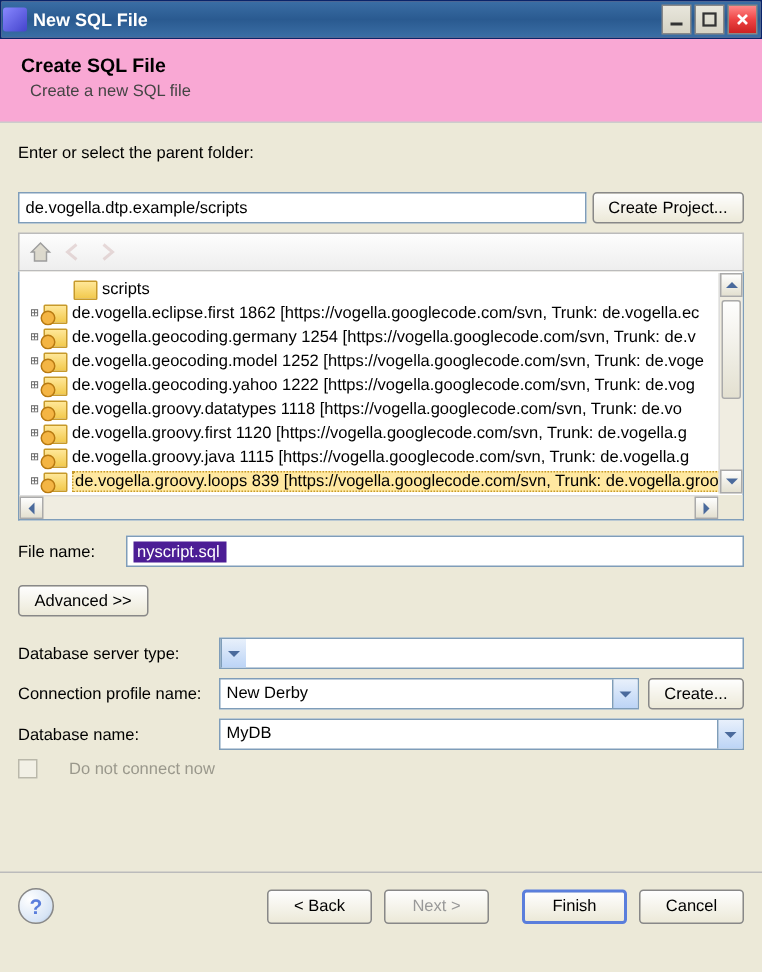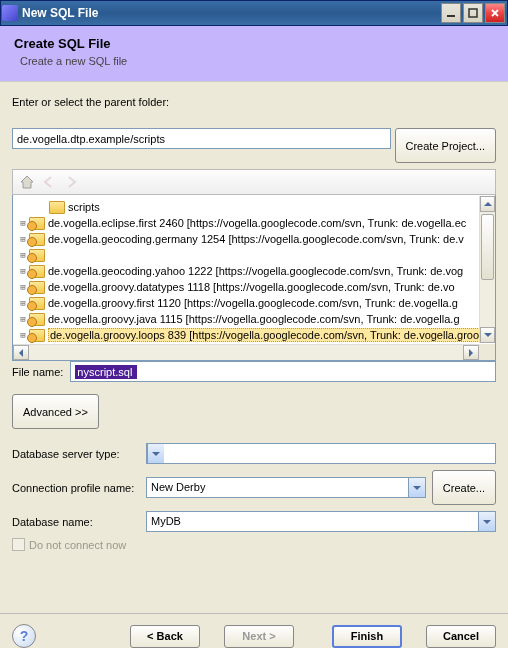--- a/index.html
+++ b/index.html
@@ -23,39 +23,39 @@
   .titlebar .title { color: #fff; font-weight: bold; flex: 1; font-size: 12px;}
   .titlebar .winbtn {
     width: 20px; height: 20px; margin-left: 2px;
     background: linear-gradient(to bottom, #e8e6dc, #d6d3c4);
     border: 1px solid #888; display:flex; align-items:center; justify-content:center;
     font-size:11px; font-family: Arial; cursor:default;
   }
   .titlebar .winbtn.close { background: linear-gradient(to bottom,#f88,#e44,#c22); color:#fff; font-weight:bold;}
   .winbtn svg { width:10px; height:10px; }
   .banner {
-    background: #c4b5fd;
+    background: #f9a8d4;
     border-bottom: 1px solid #ccc;
     padding: 10px 14px 14px 14px;
   }
   .banner h1 { margin:0 0 4px 0; font-size: 13px; font-weight: bold;}
   .banner .sub { margin-left: 6px; color: #444; }
   .content {
     padding: 14px 12px 6px 12px;
   }
   .lbl { display:block; margin-bottom:20px; }
   .row { display:flex; gap:4px; margin-bottom:6px; }
   .txt {
     flex:1; border:1px solid #7f9db9; background:#fff;
     padding: 3px 4px; font: inherit; height: 21px;
   }
   .btn {
     background: linear-gradient(to bottom, #fefefe, #ece9d8);
     border: 1px solid #888; border-radius:3px;
-    padding: 2px 10px; font: inherit; height: 35px; cursor:default;
+    padding: 2px 10px; font: inherit; height: 21px; cursor:default;
     min-width: 70px;
   }
   .btn.default { border: 2px solid #5a7edc; padding:1px 9px; }
   .nav { border:1px solid #bbb; background: linear-gradient(to bottom,#fdfdfd,#eee);
     height:26px; display:flex; align-items:center; gap:6px; padding:0 6px; margin-bottom:0;}
   .nav .nicon { width:16px; height:16px; opacity:.8;}
   .tree-wrap { position:relative; }
   .tree {
     border:1px solid #7f9db9; border-top:none; background:#fff;
     height: 166px; overflow:hidden;
@@ -72,38 +72,38 @@
   .tree-row.sel .t { background:#ffe8a0; border:1px dotted #c79a2b; padding:0 1px;}
   .vscroll {
     position:absolute; right:1px; top:1px; bottom:18px; width:16px;
     background:#f0ede1; border-left:1px solid #ddd;
   }
   .vscroll .sbtn{height:16px;background:linear-gradient(#fefefe,#e3e0d0);border:1px solid #aaa;display:flex;align-items:center;justify-content:center;}
   .vscroll .thumb{position:absolute;left:1px;right:1px;top:18px;height:66px;background:linear-gradient(#fefefe,#e3e0d0);border:1px solid #aaa;border-radius:2px;}
   .hscroll{position:absolute;left:1px;right:17px;bottom:1px;height:16px;background:#f0ede1;border-top:1px solid #ddd;display:flex;justify-content:space-between;}
   .hscroll .sbtn{width:16px;background:linear-gradient(#fefefe,#e3e0d0);border:1px solid #aaa;display:flex;align-items:center;justify-content:center;}
   .corner{position:absolute;right:1px;bottom:1px;width:16px;height:16px;background:#ece9d8;}
-  .field-row { display:flex; align-items:center; gap:7px; margin: 0 0 8px 0;}
+  .field-row { display:flex; align-items:center; gap:21px; margin: 10px 0 8px 0;}
   .field-row label { white-space:nowrap; }
   .sel-txt { border:1px solid #7f9db9; background:#fff; padding:3px 4px; font:inherit; height:21px; flex:1;}
   .sel-txt.selected { background:#fff; }
   .sel-input{ border:none; outline:none; background:#4c1d95; color:#fff; font:inherit; width: 62px;}
   .combo { display:flex; flex:1; border:1px solid #7f9db9; background:#fff; height:21px;}
   .combo span{ flex:1; padding:3px 4px;}
   .combo .drop{width:17px;background:linear-gradient(#e8f0fb,#bcd4f6);border-left:1px solid #7f9db9;display:flex;align-items:center;justify-content:center;}
-  .chk-row { display:flex; align-items:center; gap:4px; margin:6px 0; color:#9a988c;}
+  .chk-row { display:flex; align-items:center; gap:21px; margin:6px 0; color:#9a988c;}
   .chk { width:13px; height:13px; border:1px solid #bab8aa; background:#f2f0e6;}
   .divider { border-top:1px solid #bbb; margin-top: 18px;}
   .footer {
     display:flex; align-items:center; padding: 10px 12px;
   }
   .footer .help { width:24px; height:24px; border:1px solid #888; border-radius:50%;
     background: radial-gradient(circle at 30% 30%, #fff, #d8e5f5 70%, #a8c0e0);
     display:flex; align-items:center; justify-content:center; color:#5a7edc; font-weight:bold; font-size:14px;}
-  .footer .btns { margin-left:auto; display:flex; gap:24px;font-weight:bold;}
+  .footer .btns { margin-left:auto; display:flex; gap:8px;}
   .footer .btn { min-width: 70px; height:23px;}
   .footer .btn.disabled { color:#999; }
   .arrow{width:0;height:0;border-left:4px solid transparent;border-right:4px solid transparent;}
   .arrow.down{border-top:4px solid #4a6a9c;}
   .arrow.up{border-bottom:4px solid #4a6a9c;}
   .arrow.left{border-top:4px solid transparent;border-bottom:4px solid transparent;border-right:4px solid #4a6a9c;border-left:none;}
   .arrow.right{border-top:4px solid transparent;border-bottom:4px solid transparent;border-left:4px solid #4a6a9c;border-right:none;}
   .grid-fields{ display:grid; grid-template-columns: 128px 1fr auto; gap:6px 6px; align-items:center; margin-top:14px;}
 </style>
 </head>
@@ -157,30 +157,31 @@
   <div class="tree-wrap">
     <div class="tree">
       <div class="tree-row indent1">
         <span class="exp"></span>
         <span class="ficon folder"></span>
         <span class="t">scripts</span>
       </div>
       <div class="tree-row">
           <span class="exp">⊞</span>
           <span class="ficon proj"></span>
-          <span class="t">de.vogella.eclipse.first 2460 [https://vogella.googlecode.com/svn, Trunk: de.vogella.ec</span>
+          <span class="t">de.vogella.eclipse.first 1862 [https://vogella.googlecode.com/svn, Trunk: de.vogella.ec</span>
         </div>
       <div class="tree-row">
           <span class="exp">⊞</span>
           <span class="ficon proj"></span>
           <span class="t">de.vogella.geocoding.germany 1254 [https://vogella.googlecode.com/svn, Trunk: de.v</span>
         </div>
       <div class="tree-row">
           <span class="exp">⊞</span>
           <span class="ficon proj"></span>
+          <span class="t">de.vogella.geocoding.model 1252 [https://vogella.googlecode.com/svn, Trunk: de.voge</span>
         </div>
       <div class="tree-row">
           <span class="exp">⊞</span>
           <span class="ficon proj"></span>
           <span class="t">de.vogella.geocoding.yahoo 1222 [https://vogella.googlecode.com/svn, Trunk: de.vog</span>
         </div>
       <div class="tree-row">
           <span class="exp">⊞</span>
           <span class="ficon proj"></span>
           <span class="t">de.vogella.groovy.datatypes 1118 [https://vogella.googlecode.com/svn, Trunk: de.vo</span>

